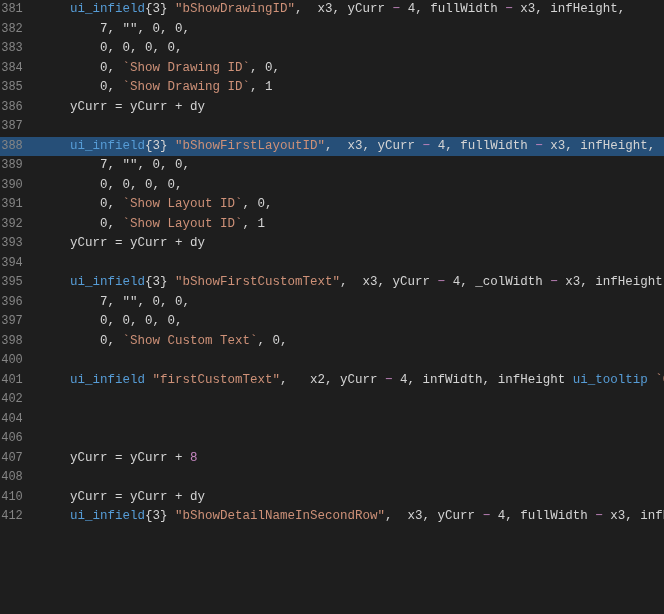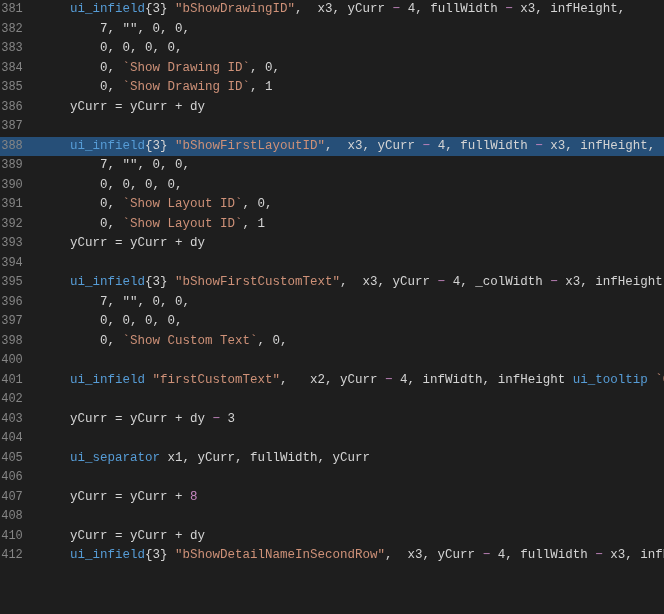--- a/index.html
+++ b/index.html
@@ -58,21 +58,19 @@
     <div class="line"><span class="line-number">392</span><span class="line-content"><span style="color: rgb(212, 212, 212);">        0, </span><span style="color: rgb(206, 145, 120);">`Show Layout ID`</span><span style="color: rgb(212, 212, 212);">, 1</span></span></div>
     <div class="line"><span class="line-number">393</span><span class="line-content"><span style="color: rgb(212, 212, 212);">    yCurr = yCurr + dy</span></span></div>
     <div class="line"><span class="line-number">394</span><span class="line-content">&nbsp;</span></div>
     <div class="line"><span class="line-number">395</span><span class="line-content"><span style="color: rgb(212, 212, 212);">    </span><span style="color: rgb(86, 156, 214);">ui_infield</span><span style="color: rgb(212, 212, 212);">{3}</span><span style="color: rgb(206, 145, 120);"> "bShowFirstCustomText"</span><span style="color: rgb(212, 212, 212);">,  x3, yCurr </span><span style="color: rgb(197, 134, 192);">−</span><span style="color: rgb(212, 212, 212);"> 4, _colWidth </span><span style="color: rgb(197, 134, 192);">−</span><span style="color: rgb(212, 212, 212);"> x3, infHeight,</span></span></div>
     <div class="line"><span class="line-number">396</span><span class="line-content"><span style="color: rgb(212, 212, 212);">        7, ""</span><span style="color: rgb(212, 212, 212);">, 0, 0,</span></span></div>
     <div class="line"><span class="line-number">397</span><span class="line-content"><span style="color: rgb(212, 212, 212);">        0, 0, 0, 0,</span></span></div>
     <div class="line"><span class="line-number">398</span><span class="line-content"><span style="color: rgb(212, 212, 212);">        0, </span><span style="color: rgb(206, 145, 120);">`Show Custom Text`</span><span style="color: rgb(212, 212, 212);">, 0,</span></span></div>
     <div class="line"><span class="line-number">400</span><span class="line-content">&nbsp;</span></div>
     <div class="line"><span class="line-number">401</span><span class="line-content"><span style="color: rgb(212, 212, 212);">    </span><span style="color: rgb(86, 156, 214);">ui_infield</span><span style="color: rgb(206, 145, 120);"> "firstCustomText"</span><span style="color: rgb(212, 212, 212);">,   x2, yCurr </span><span style="color: rgb(197, 134, 192);">−</span><span style="color: rgb(212, 212, 212);"> 4, infWidth, infHeight </span><span style="color: rgb(86, 156, 214);">ui_tooltip</span><span style="color: rgb(206, 145, 120);"> `Custom Text</span></span></div>
     <div class="line"><span class="line-number">402</span><span class="line-content">&nbsp;</span></div>
-    <div class="line"><span class="line-number">403</span><span class="line-content"><span style="color: rgb(212, 212, 212);">    yCurr = yCurr + dy </span><span style="color: rgb(197, 134, 192);">−</span><span style="color: rgb(212, 212, 212);"> 3</span></span></div>
     <div class="line"><span class="line-number">404</span><span class="line-content">&nbsp;</span></div>
-    <div class="line"><span class="line-number">405</span><span class="line-content"><span style="color: rgb(212, 212, 212);">    </span><span style="color: rgb(86, 156, 214);">ui_separator</span><span style="color: rgb(212, 212, 212);"> x1, yCurr, fullWidth, yCurr</span></span></div>
     <div class="line"><span class="line-number">406</span><span class="line-content">&nbsp;</span></div>
     <div class="line"><span class="line-number">407</span><span class="line-content"><span style="color: rgb(212, 212, 212);">    yCurr = yCurr + </span><span style="color: rgb(197, 134, 192);">8</span></span></div>
     <div class="line"><span class="line-number">408</span><span class="line-content">&nbsp;</span></div>
     <div class="line"><span class="line-number">410</span><span class="line-content"><span style="color: rgb(212, 212, 212);">    yCurr = yCurr + dy</span></span></div>
     <div class="line"><span class="line-number">412</span><span class="line-content"><span style="color: rgb(212, 212, 212);">    </span><span style="color: rgb(86, 156, 214);">ui_infield</span><span style="color: rgb(212, 212, 212);">{3}</span><span style="color: rgb(206, 145, 120);"> "bShowDetailNameInSecondRow"</span><span style="color: rgb(212, 212, 212);">,  x3, yCurr </span><span style="color: rgb(197, 134, 192);">−</span><span style="color: rgb(212, 212, 212);"> 4, fullWidth </span><span style="color: rgb(197, 134, 192);">−</span><span style="color: rgb(212, 212, 212);"> x3, infHeight,</span></span></div>
   </div>
 
 </body></html>

